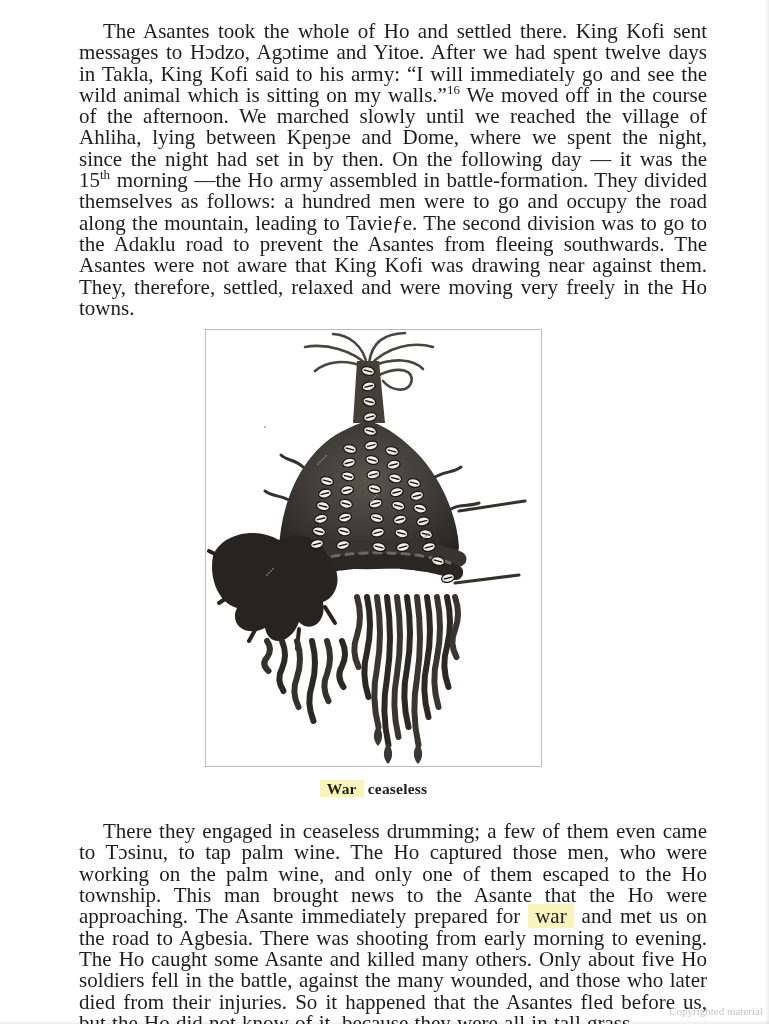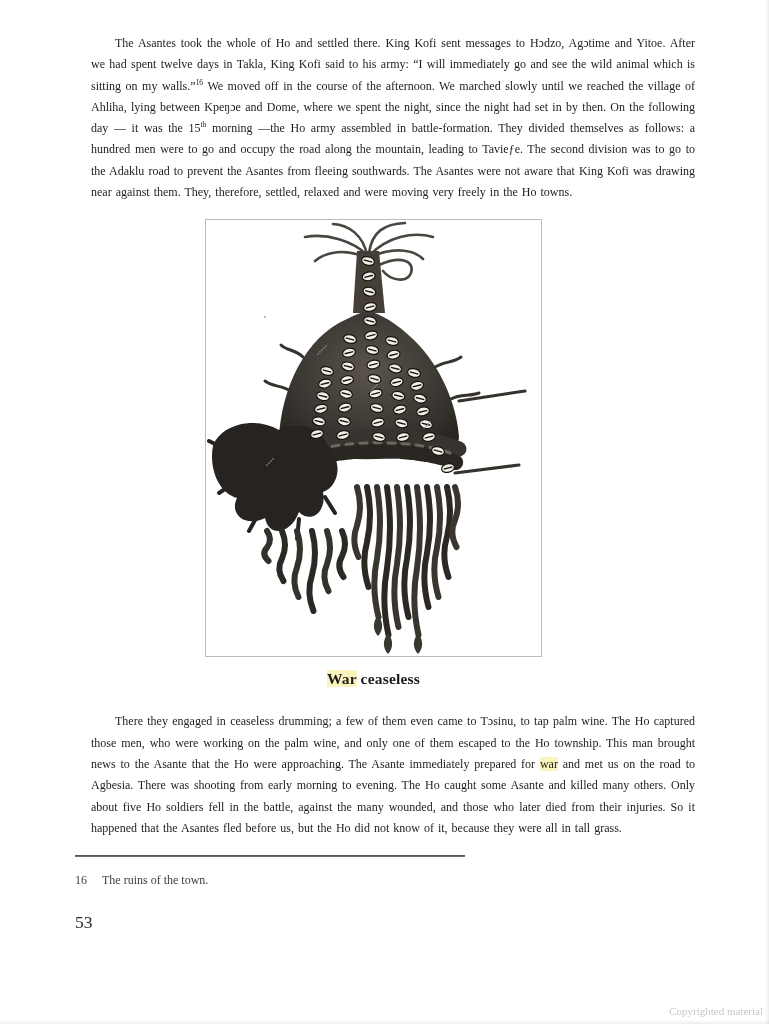--- a/index.html
+++ b/index.html
@@ -10,26 +10,26 @@
   .page{
     position:relative;width:769px;height:1024px;margin:0 auto;background:var(--pg);
     font-family:"Liberation Serif","DejaVu Serif",serif;color:var(--txt);overflow:hidden;
   }
   .edge-right{position:absolute;top:0;right:0;width:4px;height:100%;
     background:linear-gradient(to right,rgba(0,0,0,0),rgba(0,0,0,0.07));pointer-events:none}
   .edge-bottom{position:absolute;left:0;bottom:0;width:100%;height:4px;
     background:linear-gradient(to bottom,rgba(0,0,0,0),rgba(0,0,0,0.07));pointer-events:none}
   .text-block{position:absolute;left:75px;top:0;width:636px;padding-top:17px}
   .para{
-    margin:16px;font-size:12px;line-height:21.3px;text-align:justify;
+    margin:4px;font-size:21px;line-height:21.3px;text-align:justify;
     text-indent:24px;word-spacing:1px;
   }
   .para sup{font-size:62%;line-height:0;vertical-align:super}
   .seg-italic{}
-  .seg-highlight{background:var(--hl);padding:0 0}
+  .seg-highlight{background:var(--hl);padding:0 7px}
   .figure-box{
     width:337px;margin:10px 0 0 130px;border:1px solid var(--fb);
     background:#fff;padding:1px;
   }
   .figure-box svg{display:block}
   .caption{
     width:337px;margin:13px 0 0 130px;text-align:center;
     font-weight:bold;font-size:15.5px;letter-spacing:.2px;
   }
   .para2{margin-top:23px}

